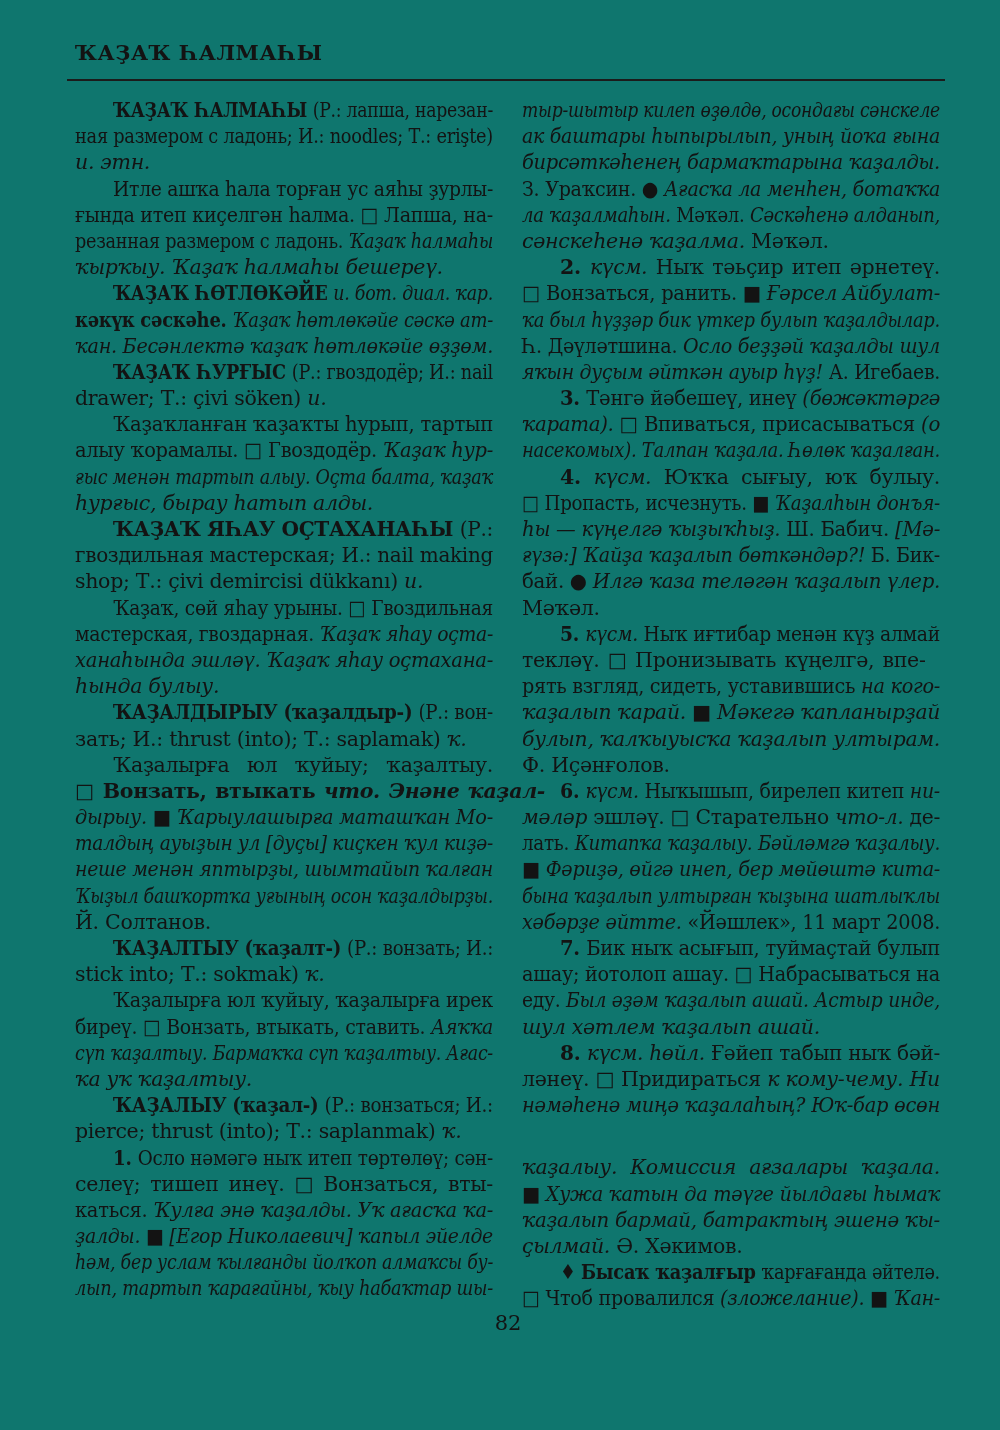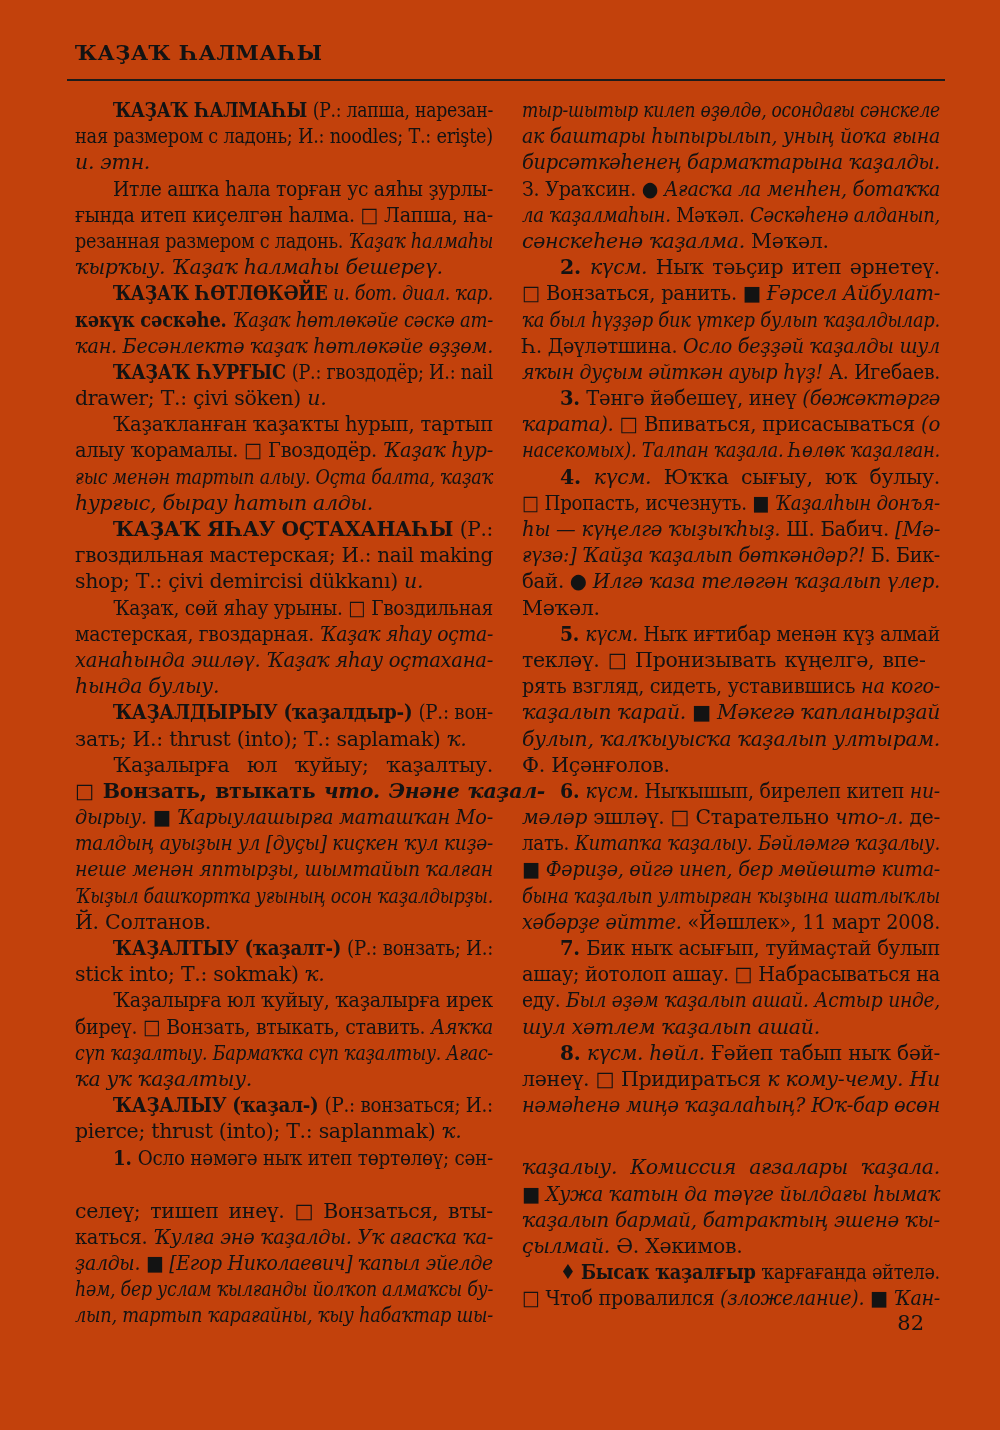--- a/index.html
+++ b/index.html
@@ -3,21 +3,21 @@
 <meta charset="utf-8">
 <title>Document</title>
 <style>
   html,body { margin:0; padding:0; }
   body {
     width:1000px; height:1430px; background:#ffffff;
     font-family:"DejaVu Serif","DejaVu Sans",serif;
     color:#131313;
     -webkit-font-smoothing:antialiased;
   }
-  .page { position:relative; width:1000px; height:1430px; background:#c2410c; overflow:hidden; }
+  .page { position:relative; width:1000px; height:1430px; background:#0f766e; overflow:hidden; }
   .running-head {
     position:absolute; left:75px; top:40px;
     font-size:21px; font-weight:bold; letter-spacing:0.6px;
     white-space:nowrap;
   }
   .rule {
     position:absolute; left:67px; top:79px; width:878px; height:2px;
     background:#1b1b1b;
   }
   .col { position:absolute; top:97px; width:418px; }
@@ -26,22 +26,22 @@
   .line {
     height:26.2px; line-height:26.2px;
     font-size:20.5px; letter-spacing:-0.3px;
     white-space:nowrap; box-sizing:border-box;
   }
   .line.ind { padding-left:38px; }
   .linner { display:inline-block; transform-origin:0 60%; }
   .rb  { font-weight:bold; }
   .ri  { font-style:italic; }
   .page-number {
-    position:absolute; left:58px; top:1311px; width:866px;
-    text-align:right; font-size:21px;
+    position:absolute; left:75px; top:1311px; width:866px;
+    text-align:center; font-size:21px;
   }
 </style>
 </head>
 <body>
 
 <div class="page">
   <div class="running-head">ҠАҘАҠ ҺАЛМАҺЫ</div>
   <div class="rule"></div>
   <div class="col col-left">
       <div class="line ind"><span class="linner" style="transform: scaleX(0.842193);"><span class="rb">ҠАҘАҠ ҺАЛМАҺЫ </span><span>(Р.: лапша, нарезан-</span></span></div>
@@ -78,21 +78,21 @@
       <div class="line end"><span class="linner"><span>Й. Солтанов.</span></span></div>
       <div class="line ind"><span class="linner" style="transform: scaleX(0.885329);"><span class="rb">ҠАҘАЛТЫУ (ҡаҙалт-) </span><span>(Р.: вонзать; И.:</span></span></div>
       <div class="line end"><span class="linner"><span>stick into; Т.: sokmak) </span><span class="ri">ҡ.</span></span></div>
       <div class="line ind"><span class="linner" style="transform: scaleX(0.930339);"><span>Ҡаҙалырға юл ҡуйыу, ҡаҙалырға ирек</span></span></div>
       <div class="line"><span class="linner" style="transform: scaleX(0.921149);"><span>биреү. □ Вонзать, втыкать, ставить. </span><span class="ri">Аяҡҡа</span></span></div>
       <div class="line"><span class="linner" style="transform: scaleX(0.848866);"><span class="ri">сүп ҡаҙалтыу. Бармаҡҡа сүп ҡаҙалтыу. Ағас-</span></span></div>
       <div class="line end"><span class="linner"><span class="ri">ҡа уҡ ҡаҙалтыу.</span></span></div>
       <div class="line ind"><span class="linner" style="transform: scaleX(0.892706);"><span class="rb">ҠАҘАЛЫУ (ҡаҙал-) </span><span>(Р.: вонзаться; И.:</span></span></div>
       <div class="line end"><span class="linner"><span>pierce; thrust (into); Т.: saplanmak) </span><span class="ri">ҡ.</span></span></div>
       <div class="line ind"><span class="linner" style="transform: scaleX(0.895929);"><span class="rb">1. </span><span>Осло нәмәгә ныҡ итеп төртөлөү; сән-</span></span></div>
-      <div class="line" style="word-spacing: 3.62812px; margin-top: 27px;"><span class="linner"><span>селеү; тишеп инеү. □ Вонзаться, вты-</span></span></div>
+      <div class="line" style="word-spacing: 3.62812px;"><span class="linner"><span>селеү; тишеп инеү. □ Вонзаться, вты-</span></span></div>
       <div class="line"><span class="linner" style="transform: scaleX(0.948451);"><span>каться. </span><span class="ri">Ҡулға энә ҡаҙалды. Уҡ ағасҡа ҡа-</span></span></div>
       <div class="line"><span class="linner" style="transform: scaleX(0.919566);"><span class="ri">ҙалды. </span><span>■ </span><span class="ri">[Егор Николаевич] ҡапыл эйелде</span></span></div>
       <div class="line"><span class="linner" style="transform: scaleX(0.846877);"><span class="ri">һәм, бер услам ҡылғанды йолҡоп алмаҡсы бу-</span></span></div>
       <div class="line"><span class="linner" style="transform: scaleX(0.866742);"><span class="ri">лып, тартып ҡарағайны, ҡыу һабаҡтар шы-</span></span></div>
     </div>
   <div class="col col-right">
       <div class="line"><span class="linner" style="transform: scaleX(0.835948);"><span class="ri">тыр-шытыр килеп өҙөлдө, осондағы сәнскеле</span></span></div>
       <div class="line"><span class="linner" style="transform: scaleX(0.924939);"><span class="ri">ак баштары һыпырылып, уның йоҡа ғына</span></span></div>
       <div class="line"><span class="linner" style="transform: scaleX(0.947913);"><span class="ri">бирсәткәһенең бармаҡтарына ҡаҙалды.</span></span></div>
       <div class="line"><span class="linner" style="transform: scaleX(0.92947);"><span>З. Ураҡсин. ● </span><span class="ri">Ағасҡа ла менһен, ботаҡҡа</span></span></div>

